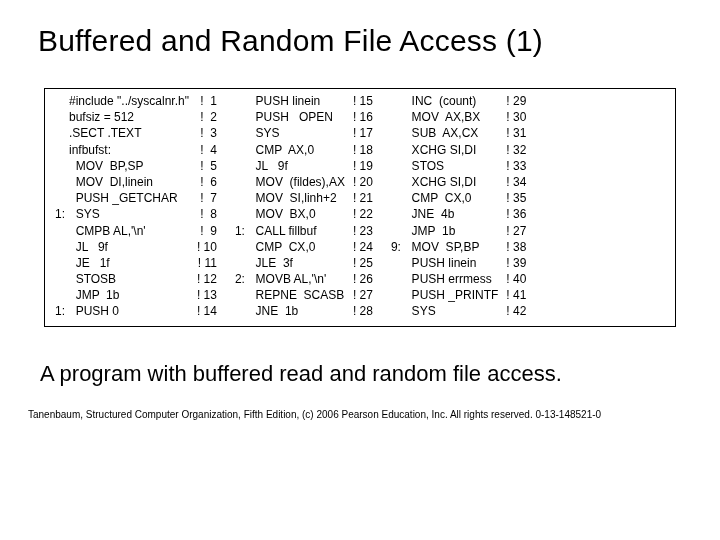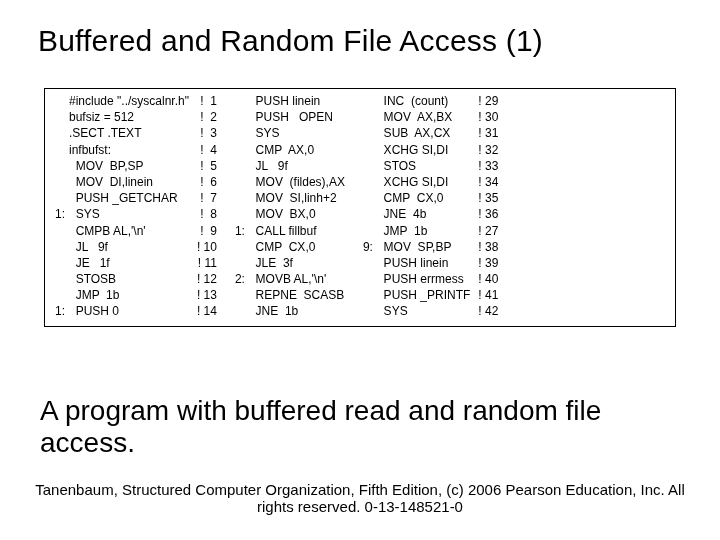--- a/index.html
+++ b/index.html
@@ -45,28 +45,28 @@
   }
   .col .instr {
     white-space: pre;
   }
   .col .nums {
     text-align: right;
     white-space: pre;
     min-width: 24px;
   }
   .caption {
-    font-size: 28px;
-    margin-top: 68px;
+    font-size: 22px;
+    margin-top: 34px;
     margin-left: 12px;
   }
   .credit {
-    font-size: 15px;
+    font-size: 10px;
     margin-top: 22px;
-    text-align: center;
+    text-align: left;
   }
 </style>
 </head>
 <body>
 
 <div class="slide">
 
   <div class="title">Buffered and Random File Access (1)</div>
 
   <div class="code-block">
@@ -138,20 +138,34 @@
   JL   9f
   MOV  (fildes),AX
   MOV  SI,linh+2
   MOV  BX,0
   CALL fillbuf
   CMP  CX,0
   JLE  3f
   MOVB AL,'\n'
   REPNE  SCASB
   JNE  1b</div>
+      <div class="nums">! 15
+! 16
+! 17
+! 18
+! 19
+! 20
+! 21
+! 22
+! 23
+! 24
+! 25
+! 26
+! 27
+! 28</div>
     </div>
 
     <div class="col">
       <div class="labels">
 
 
 
 
 
 

